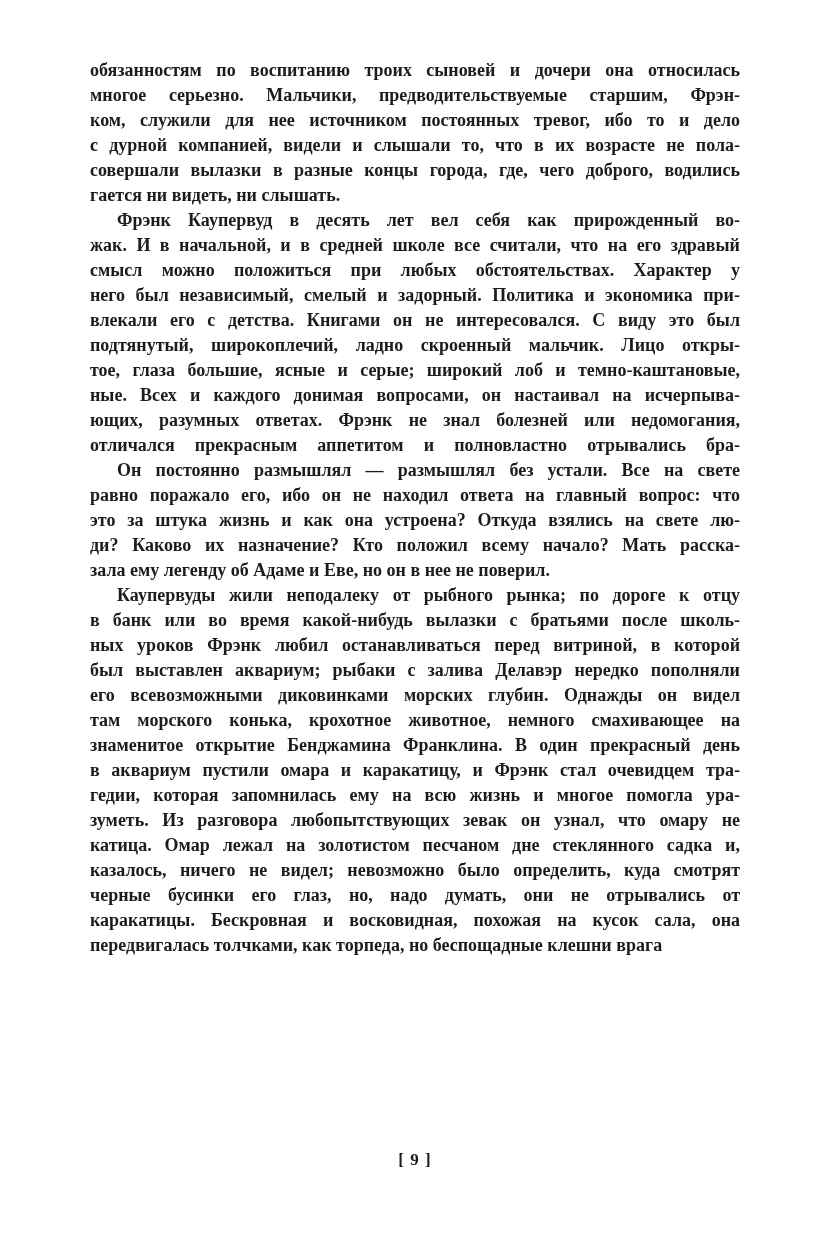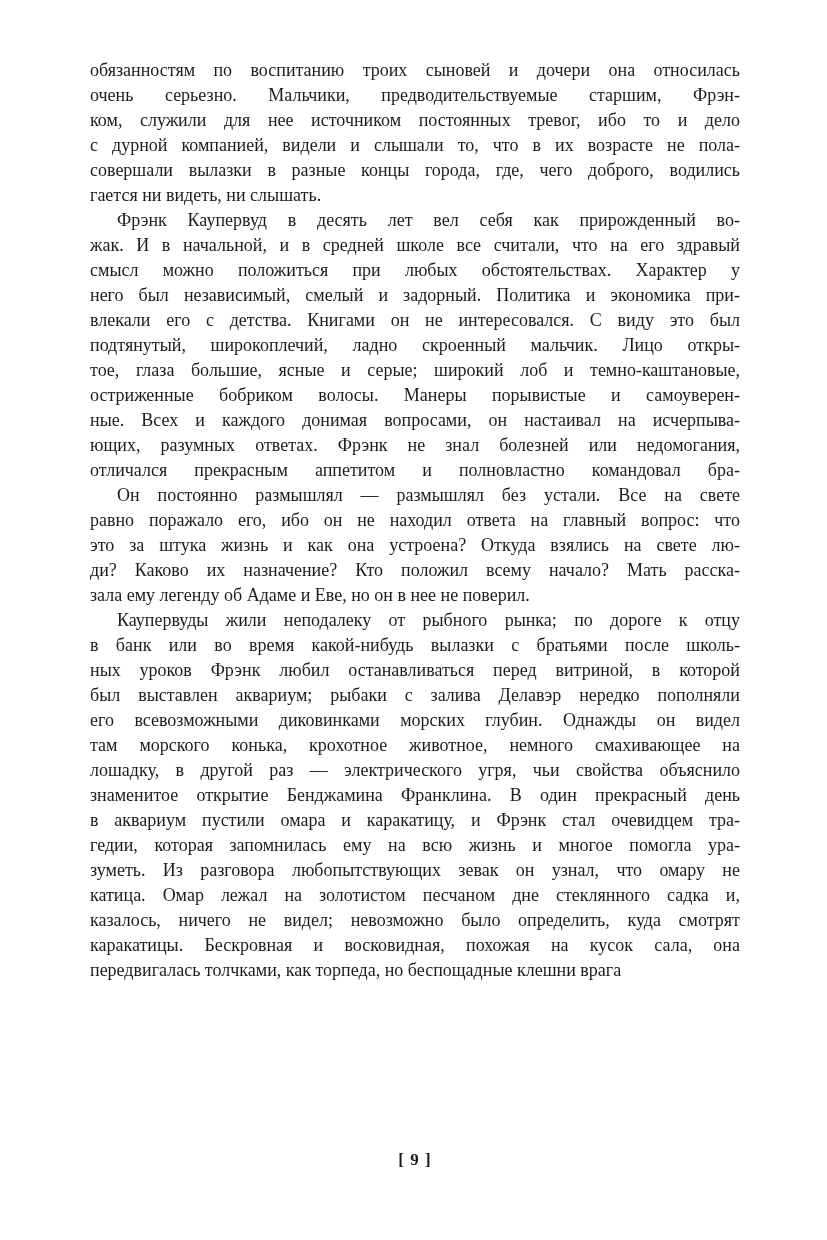--- a/index.html
+++ b/index.html
@@ -31,20 +31,21 @@
   .paragraph {
     margin: 0;
     padding: 0;
   }
   .line {
     text-align: justify;
     text-align-last: justify;
     white-space: normal;
     overflow: hidden;
     height: 25px;
+    font-weight: bold;
   }
   .line.last {
     text-align-last: left;
   }
   .paragraph.indented .line:first-child {
     text-indent: 27px;
   }
   .page-footer {
     position: absolute;
     left: 90px;
@@ -58,60 +59,59 @@
     letter-spacing: 1px;
   }
 </style>
 </head>
 <body>
 
 <div class="page" style="--page-bg: #ffffff; --text-color: #1c1c1c;">
   <div class="text-column" id="text-column">
       <div class="paragraph">
         <div class="line">обязанностям по воспитанию троих сыновей и дочери она относилась</div>
-        <div class="line">очень серьезно. Мальчики, предводительствуемые старшим, Фрэн-</div>
+        <div class="line">многое серьезно. Мальчики, предводительствуемые старшим, Фрэн-</div>
         <div class="line">ком, служили для нее источником постоянных тревог, ибо то и дело</div>
         <div class="line">с дурной компанией, видели и слышали то, что в их возрасте не пола-</div>
         <div class="line">совершали вылазки в разные концы города, где, чего доброго, водились</div>
         <div class="line last">гается ни видеть, ни слышать.</div>
       </div>
       <div class="paragraph indented">
         <div class="line">Фрэнк Каупервуд в десять лет вел себя как прирожденный во-</div>
         <div class="line">жак. И в начальной, и в средней школе все считали, что на его здравый</div>
         <div class="line">смысл можно положиться при любых обстоятельствах. Характер у</div>
         <div class="line">него был независимый, смелый и задорный. Политика и экономика при-</div>
         <div class="line">влекали его с детства. Книгами он не интересовался. С виду это был</div>
         <div class="line">подтянутый, широкоплечий, ладно скроенный мальчик. Лицо откры-</div>
         <div class="line">тое, глаза большие, ясные и серые; широкий лоб и темно-каштановые,</div>
-        <div class="line">остриженные бобриком волосы. Манеры порывистые и самоуверен-</div>
         <div class="line">ные. Всех и каждого донимая вопросами, он настаивал на исчерпыва-</div>
         <div class="line">ющих, разумных ответах. Фрэнк не знал болезней или недомогания,</div>
-        <div class="line">отличался прекрасным аппетитом и полновластно командовал бра-</div>
+        <div class="line">отличался прекрасным аппетитом и полновластно отрывались бра-</div>
       </div>
       <div class="paragraph indented">
         <div class="line">Он постоянно размышлял — размышлял без устали. Все на свете</div>
         <div class="line">равно поражало его, ибо он не находил ответа на главный вопрос: что</div>
         <div class="line">это за штука жизнь и как она устроена? Откуда взялись на свете лю-</div>
         <div class="line">ди? Каково их назначение? Кто положил всему начало? Мать расска-</div>
         <div class="line last">зала ему легенду об Адаме и Еве, но он в нее не поверил.</div>
       </div>
       <div class="paragraph indented">
         <div class="line">Каупервуды жили неподалеку от рыбного рынка; по дороге к отцу</div>
         <div class="line">в банк или во время какой-нибудь вылазки с братьями после школь-</div>
         <div class="line">ных уроков Фрэнк любил останавливаться перед витриной, в которой</div>
         <div class="line">был выставлен аквариум; рыбаки с залива Делавэр нередко пополняли</div>
         <div class="line">его всевозможными диковинками морских глубин. Однажды он видел</div>
         <div class="line">там морского конька, крохотное животное, немного смахивающее на</div>
-        <div class="line">лошадку, в другой раз — электрического угря, чьи свойства объяснило</div>
         <div class="line">знаменитое открытие Бенджамина Франклина. В один прекрасный день</div>
         <div class="line">в аквариум пустили омара и каракатицу, и Фрэнк стал очевидцем тра-</div>
         <div class="line">гедии, которая запомнилась ему на всю жизнь и многое помогла ура-</div>
         <div class="line">зуметь. Из разговора любопытствующих зевак он узнал, что омару не</div>
         <div class="line">катица. Омар лежал на золотистом песчаном дне стеклянного садка и,</div>
         <div class="line">казалось, ничего не видел; невозможно было определить, куда смотрят</div>
+        <div class="line">черные бусинки его глаз, но, надо думать, они не отрывались от</div>
         <div class="line">каракатицы. Бескровная и восковидная, похожая на кусок сала, она</div>
         <div class="line last">передвигалась толчками, как торпеда, но беспощадные клешни врага</div>
       </div>
     </div>
   <div class="page-footer">
     <span class="page-number">[ 9 ]</span>
   </div>
 </div>
 
 </body></html>

